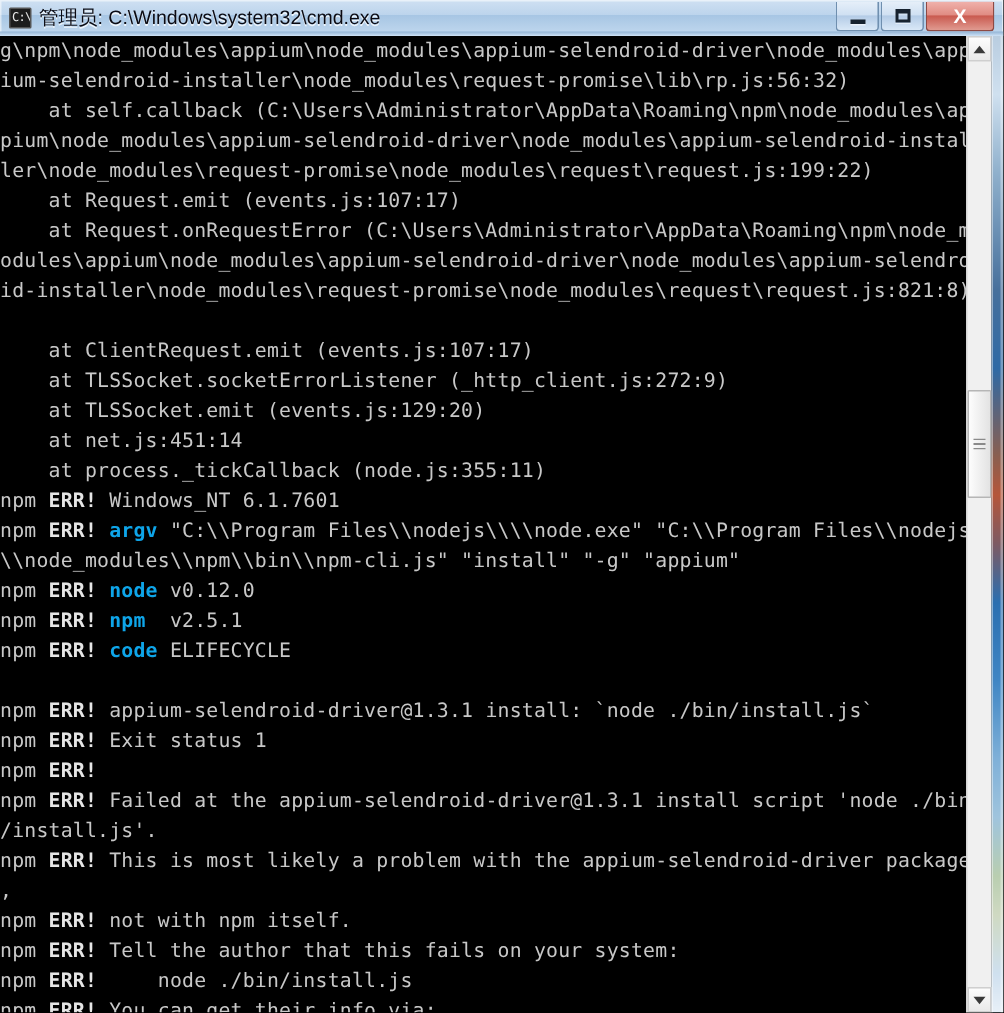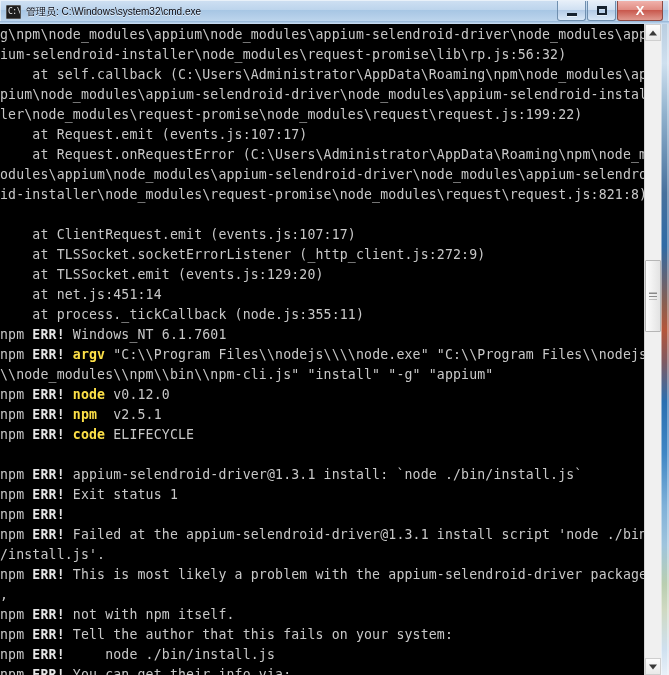--- a/index.html
+++ b/index.html
@@ -56,21 +56,21 @@
     font-size: 8px;
     line-height: 12px;
     font-family: "DejaVu Sans Mono", monospace;
     letter-spacing: -0.5px;
   }
 
   #tb-title {
     position: absolute;
     left: 26px; top: 3px;
     font-family: "Liberation Sans", sans-serif;
-    font-size: 10px;
+    font-size: 13px;
     line-height: 17px;
     color: #0a0a12;
     text-shadow: 0 1px 0 rgba(255,255,255,0.75);
     white-space: nowrap;
   }
 
   
   .wbtns {
     position: absolute;
     right: 6px; top: 1px;
@@ -136,21 +136,21 @@
     font-family: "DejaVu Sans Mono", monospace;
     font-size: 13.2px;
     line-height: 20px;
     letter-spacing: 0.15px;
     color: #c8c8c8;
     white-space: pre;
   }
   .ln { display: block; height: 20px; }
   .c-white { color: #c8c8c8; }
   .c-err   { color: #e5e5e5; font-weight: bold; }
-  .c-field { color: #fde047; font-weight: bold; }
+  .c-field { color: #0ea5e9; font-weight: bold; }
 
   
   #scrollbar {
     position: absolute;
     right: 8px; top: 24px;
     width: 17px;
     height: 651px;
     background: #f0f0f0;
     border-left: 1px solid #d6d6d6;
     box-sizing: border-box;

